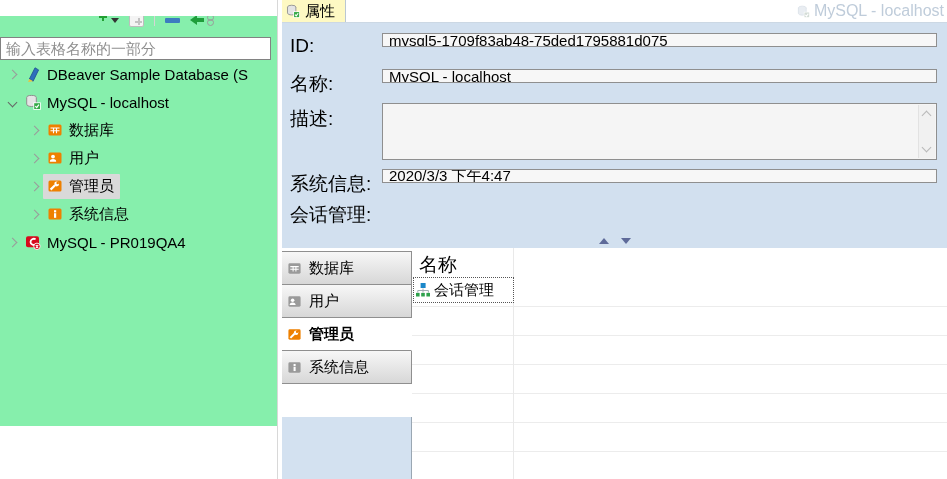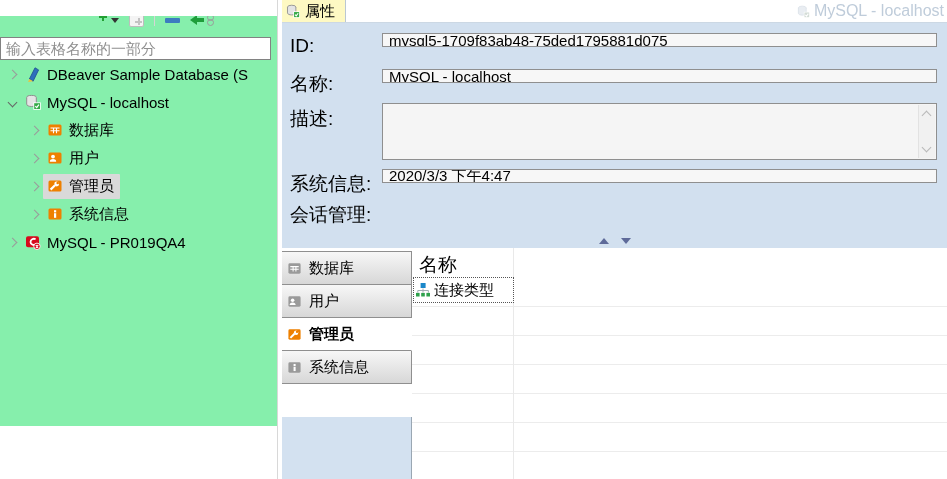--- a/index.html
+++ b/index.html
@@ -306,18 +306,18 @@
       <div class="tbl-colline"></div>
       <div class="tbl-header">名称</div>
       <div class="selcell">
         <svg width="16" height="16" viewBox="0 0 16 16">
           <rect x="5.6" y="1" width="5" height="5" fill="#1b87c9"></rect>
           <path d="M8 6.5 V8.5 M2.8 8.5 H13.4 M2.8 8.5 V10.6 M8 8.5 V10.6 M13.4 8.5 V10.6" stroke="#9aa5ad" stroke-width="0.9" fill="none"></path>
           <rect x="1" y="10.9" width="3.6" height="3.6" fill="#2fa14c"></rect>
           <rect x="6.2" y="10.9" width="3.6" height="3.6" fill="#2fa14c"></rect>
           <rect x="11.4" y="10.9" width="3.6" height="3.6" fill="#2fa14c"></rect>
         </svg>
-        <span>连接类型</span>
+        <span>会话管理</span>
       </div>
     </div>
 
   </div>
 </div>
 
 </body></html>

